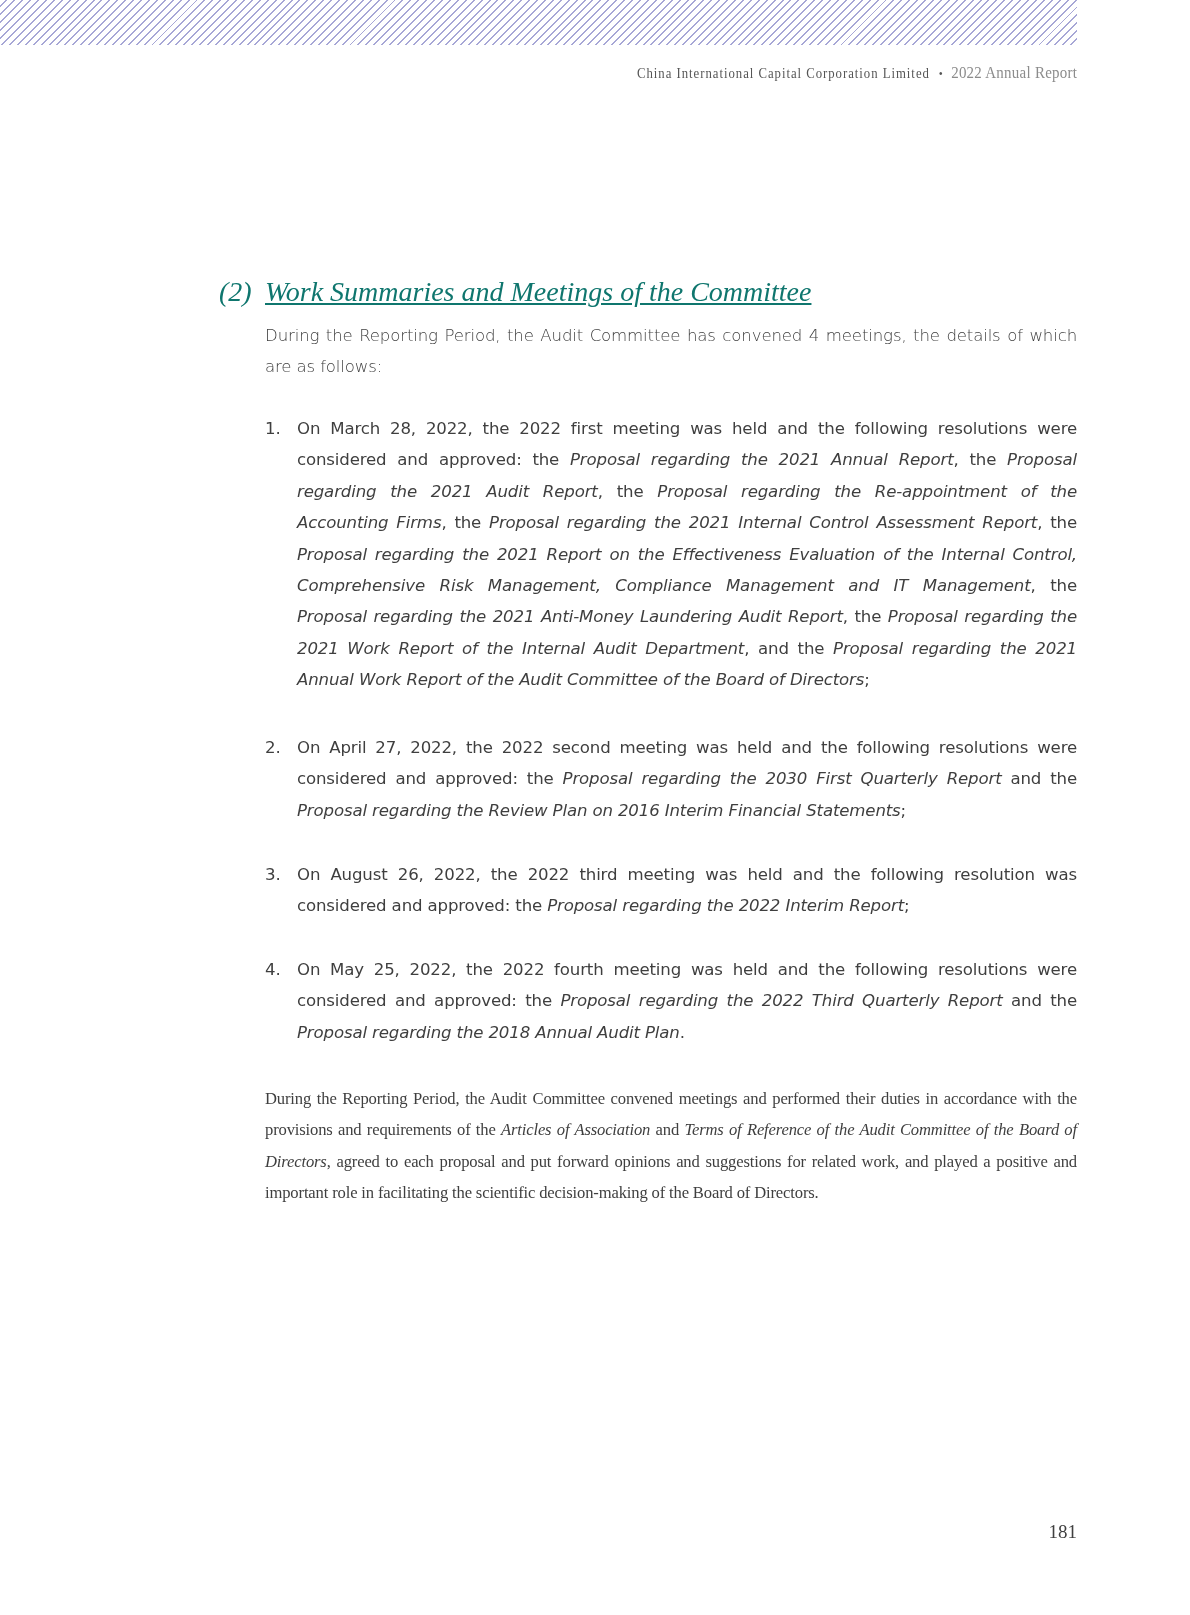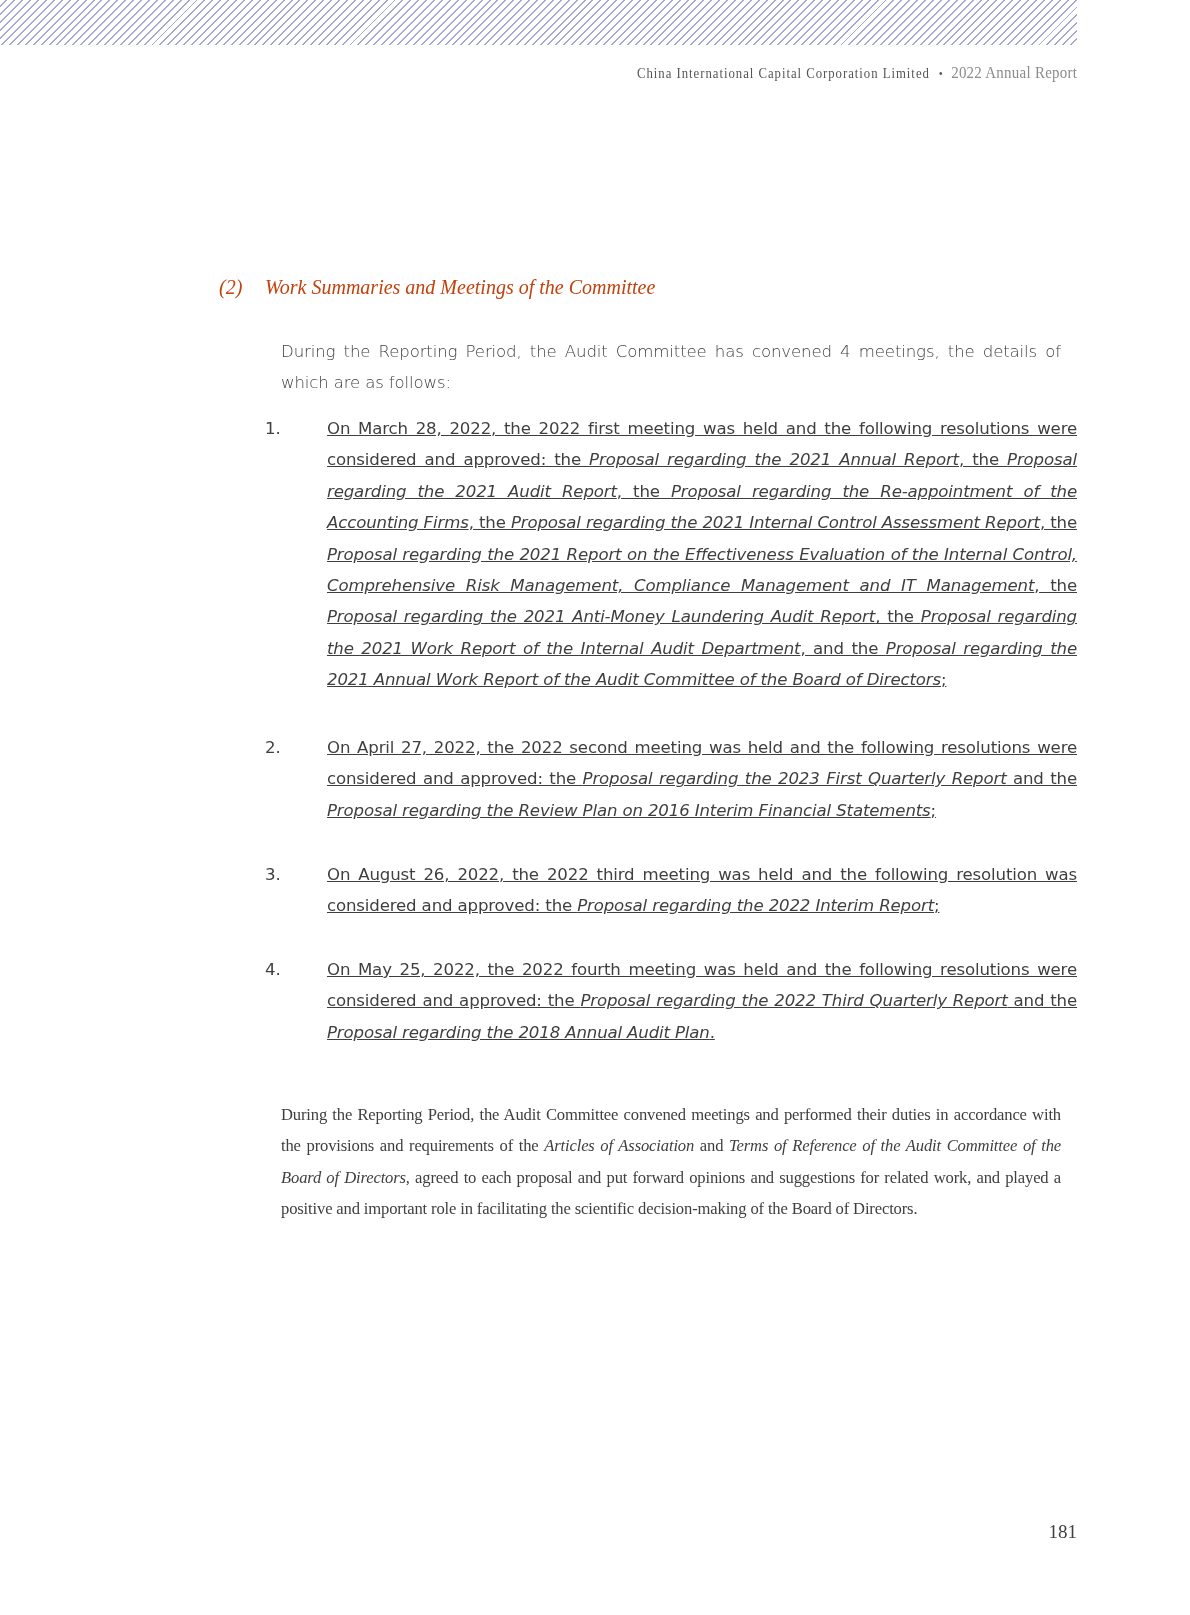--- a/index.html
+++ b/index.html
@@ -59,42 +59,43 @@
       font-size: 17px;
       letter-spacing: 0.3px;
     }
 
     .section-heading {
       position: absolute;
       left: 219px;
       top: 276px;
       font-family: "Liberation Serif", serif;
       font-style: italic;
-      font-size: 20px;
-      color: #c2410c;
+      font-size: 28px;
+      color: #0f766e;
       white-space: nowrap;
+      text-decoration: underline;
     }
     .section-heading .num {
       display: inline-block;
       width: 46px;
     }
 
     .content {
       position: absolute;
       left: 265px;
       width: 812px;
       font-size: 16.6px;
       line-height: 31.4px;
       color: #3f3f3f;
       text-align: justify;
       font-weight: 300;
       letter-spacing: -0.15px;
     }
     .content p {
-      margin: 16px;
+      margin: 0;
     }
     .intro { top: 320px; }
     .closing { top: 1083px; font-family: Liberation Serif, serif; }
 
     .list {
       position: absolute;
       left: 265px;
       width: 812px;
       margin: 0;
       padding: 0;
@@ -108,23 +109,22 @@
       position: absolute;
       left: 0;
       width: 812px;
     }
     .list-item .marker {
       position: absolute;
       left: 0;
       top: 0;
     }
     .list-item .body {
-      margin-left: 62px;
+      margin-left: 32px;
       text-align: justify;
-      text-decoration: underline;
     }
     .item-1 { top: 413px; }
     .item-2 { top: 732px; }
     .item-3 { top: 859px; }
     .item-4 { top: 954px; }
 
     .ital {
       font-style: italic;
     }
 
@@ -156,21 +156,21 @@
   <p>During the Reporting Period, the Audit Committee has convened 4 meetings, the details of which are as follows:</p>
 </div>
 
 <div class="list">
   <div class="list-item item-1">
     <span class="marker">1.</span>
     <div class="body"><span>On March 28, 2022, the 2022 first meeting was held and the following resolutions were considered and approved: the </span><span class="ital">Proposal regarding the 2021 Annual Report</span><span>, the </span><span class="ital">Proposal regarding the 2021 Audit Report</span><span>, the </span><span class="ital">Proposal regarding the Re-appointment of the Accounting Firms</span><span>, the </span><span class="ital">Proposal regarding the 2021 Internal Control Assessment Report</span><span>, the </span><span class="ital">Proposal regarding the 2021 Report on the Effectiveness Evaluation of the Internal Control, Comprehensive Risk Management, Compliance Management and IT Management</span><span>, the </span><span class="ital">Proposal regarding the 2021 Anti-Money Laundering Audit Report</span><span>, the </span><span class="ital">Proposal regarding the 2021 Work Report of the Internal Audit Department</span><span>, and the </span><span class="ital">Proposal regarding the 2021 Annual Work Report of the Audit Committee of the Board of Directors</span><span>;</span></div>
   </div>
   <div class="list-item item-2">
     <span class="marker">2.</span>
-    <div class="body"><span>On April 27, 2022, the 2022 second meeting was held and the following resolutions were considered and approved: the </span><span class="ital">Proposal regarding the 2023 First Quarterly Report</span><span> and the </span><span class="ital">Proposal regarding the Review Plan on 2016 Interim Financial Statements</span><span>;</span></div>
+    <div class="body"><span>On April 27, 2022, the 2022 second meeting was held and the following resolutions were considered and approved: the </span><span class="ital">Proposal regarding the 2030 First Quarterly Report</span><span> and the </span><span class="ital">Proposal regarding the Review Plan on 2016 Interim Financial Statements</span><span>;</span></div>
   </div>
   <div class="list-item item-3">
     <span class="marker">3.</span>
     <div class="body"><span>On August 26, 2022, the 2022 third meeting was held and the following resolution was considered and approved: the </span><span class="ital">Proposal regarding the 2022 Interim Report</span><span>;</span></div>
   </div>
   <div class="list-item item-4">
     <span class="marker">4.</span>
     <div class="body"><span>On May 25, 2022, the 2022 fourth meeting was held and the following resolutions were considered and approved: the </span><span class="ital">Proposal regarding the 2022 Third Quarterly Report</span><span> and the </span><span class="ital">Proposal regarding the 2018 Annual Audit Plan</span><span>.</span></div>
   </div>
 </div>

